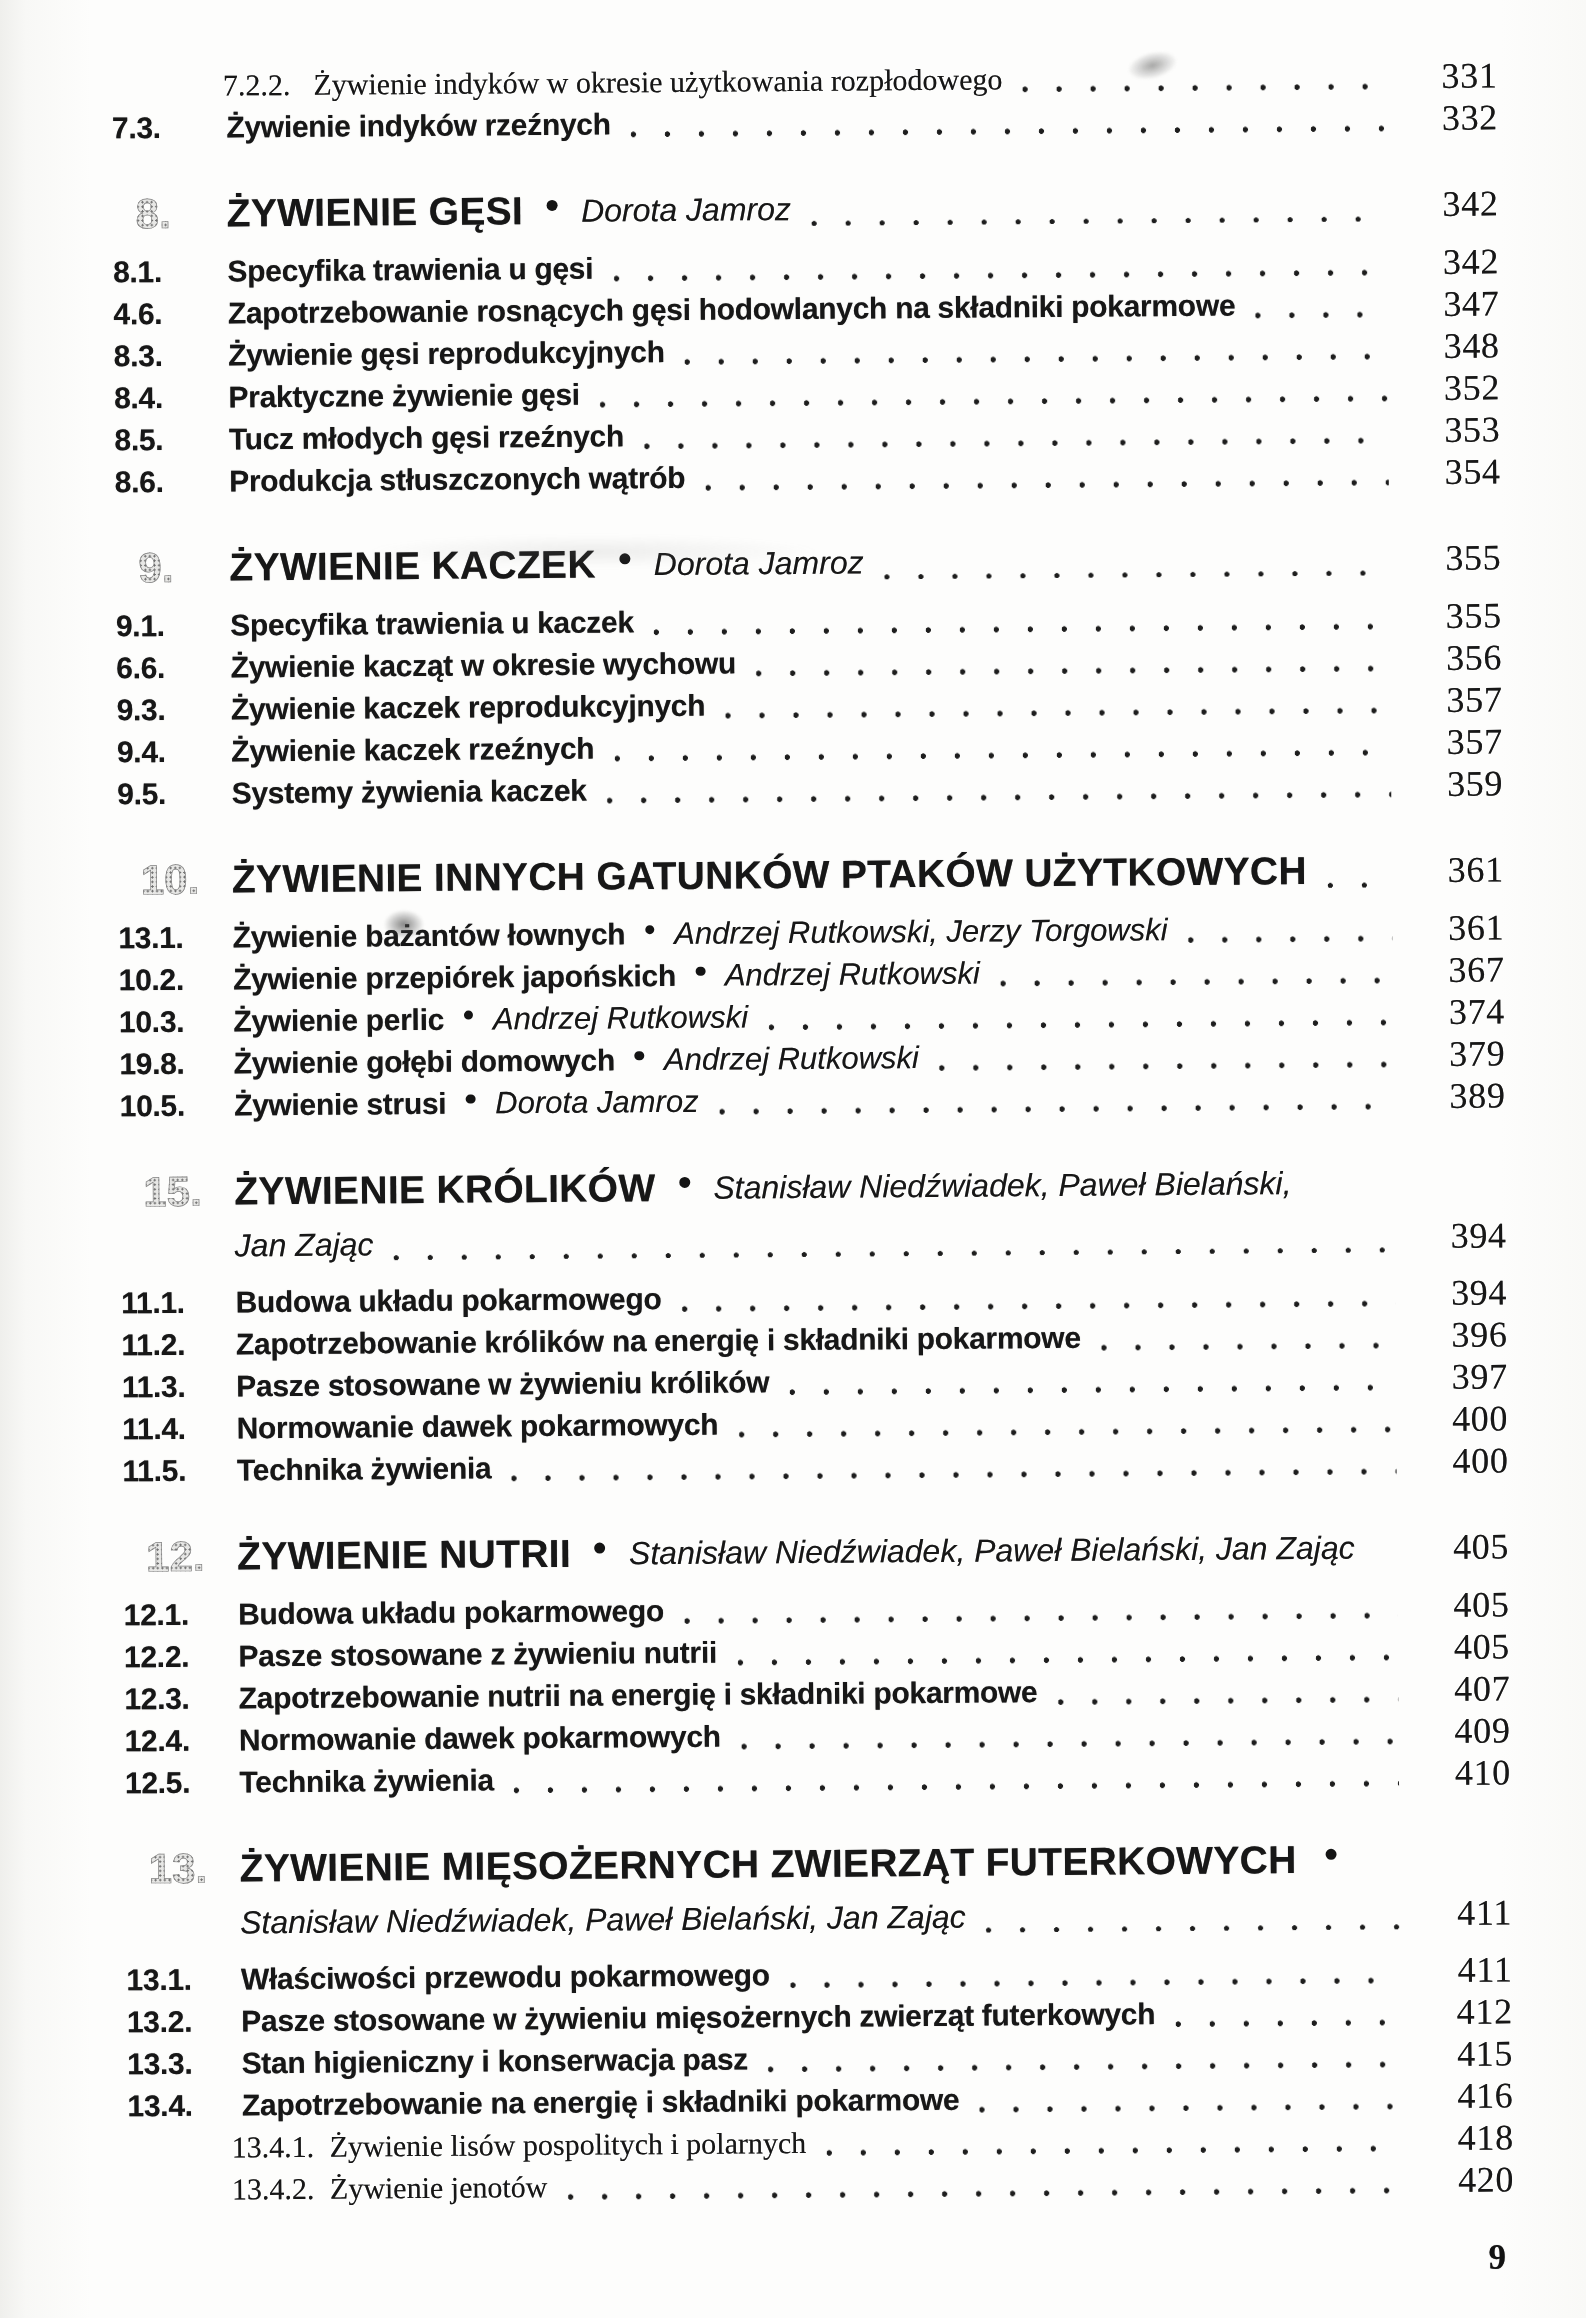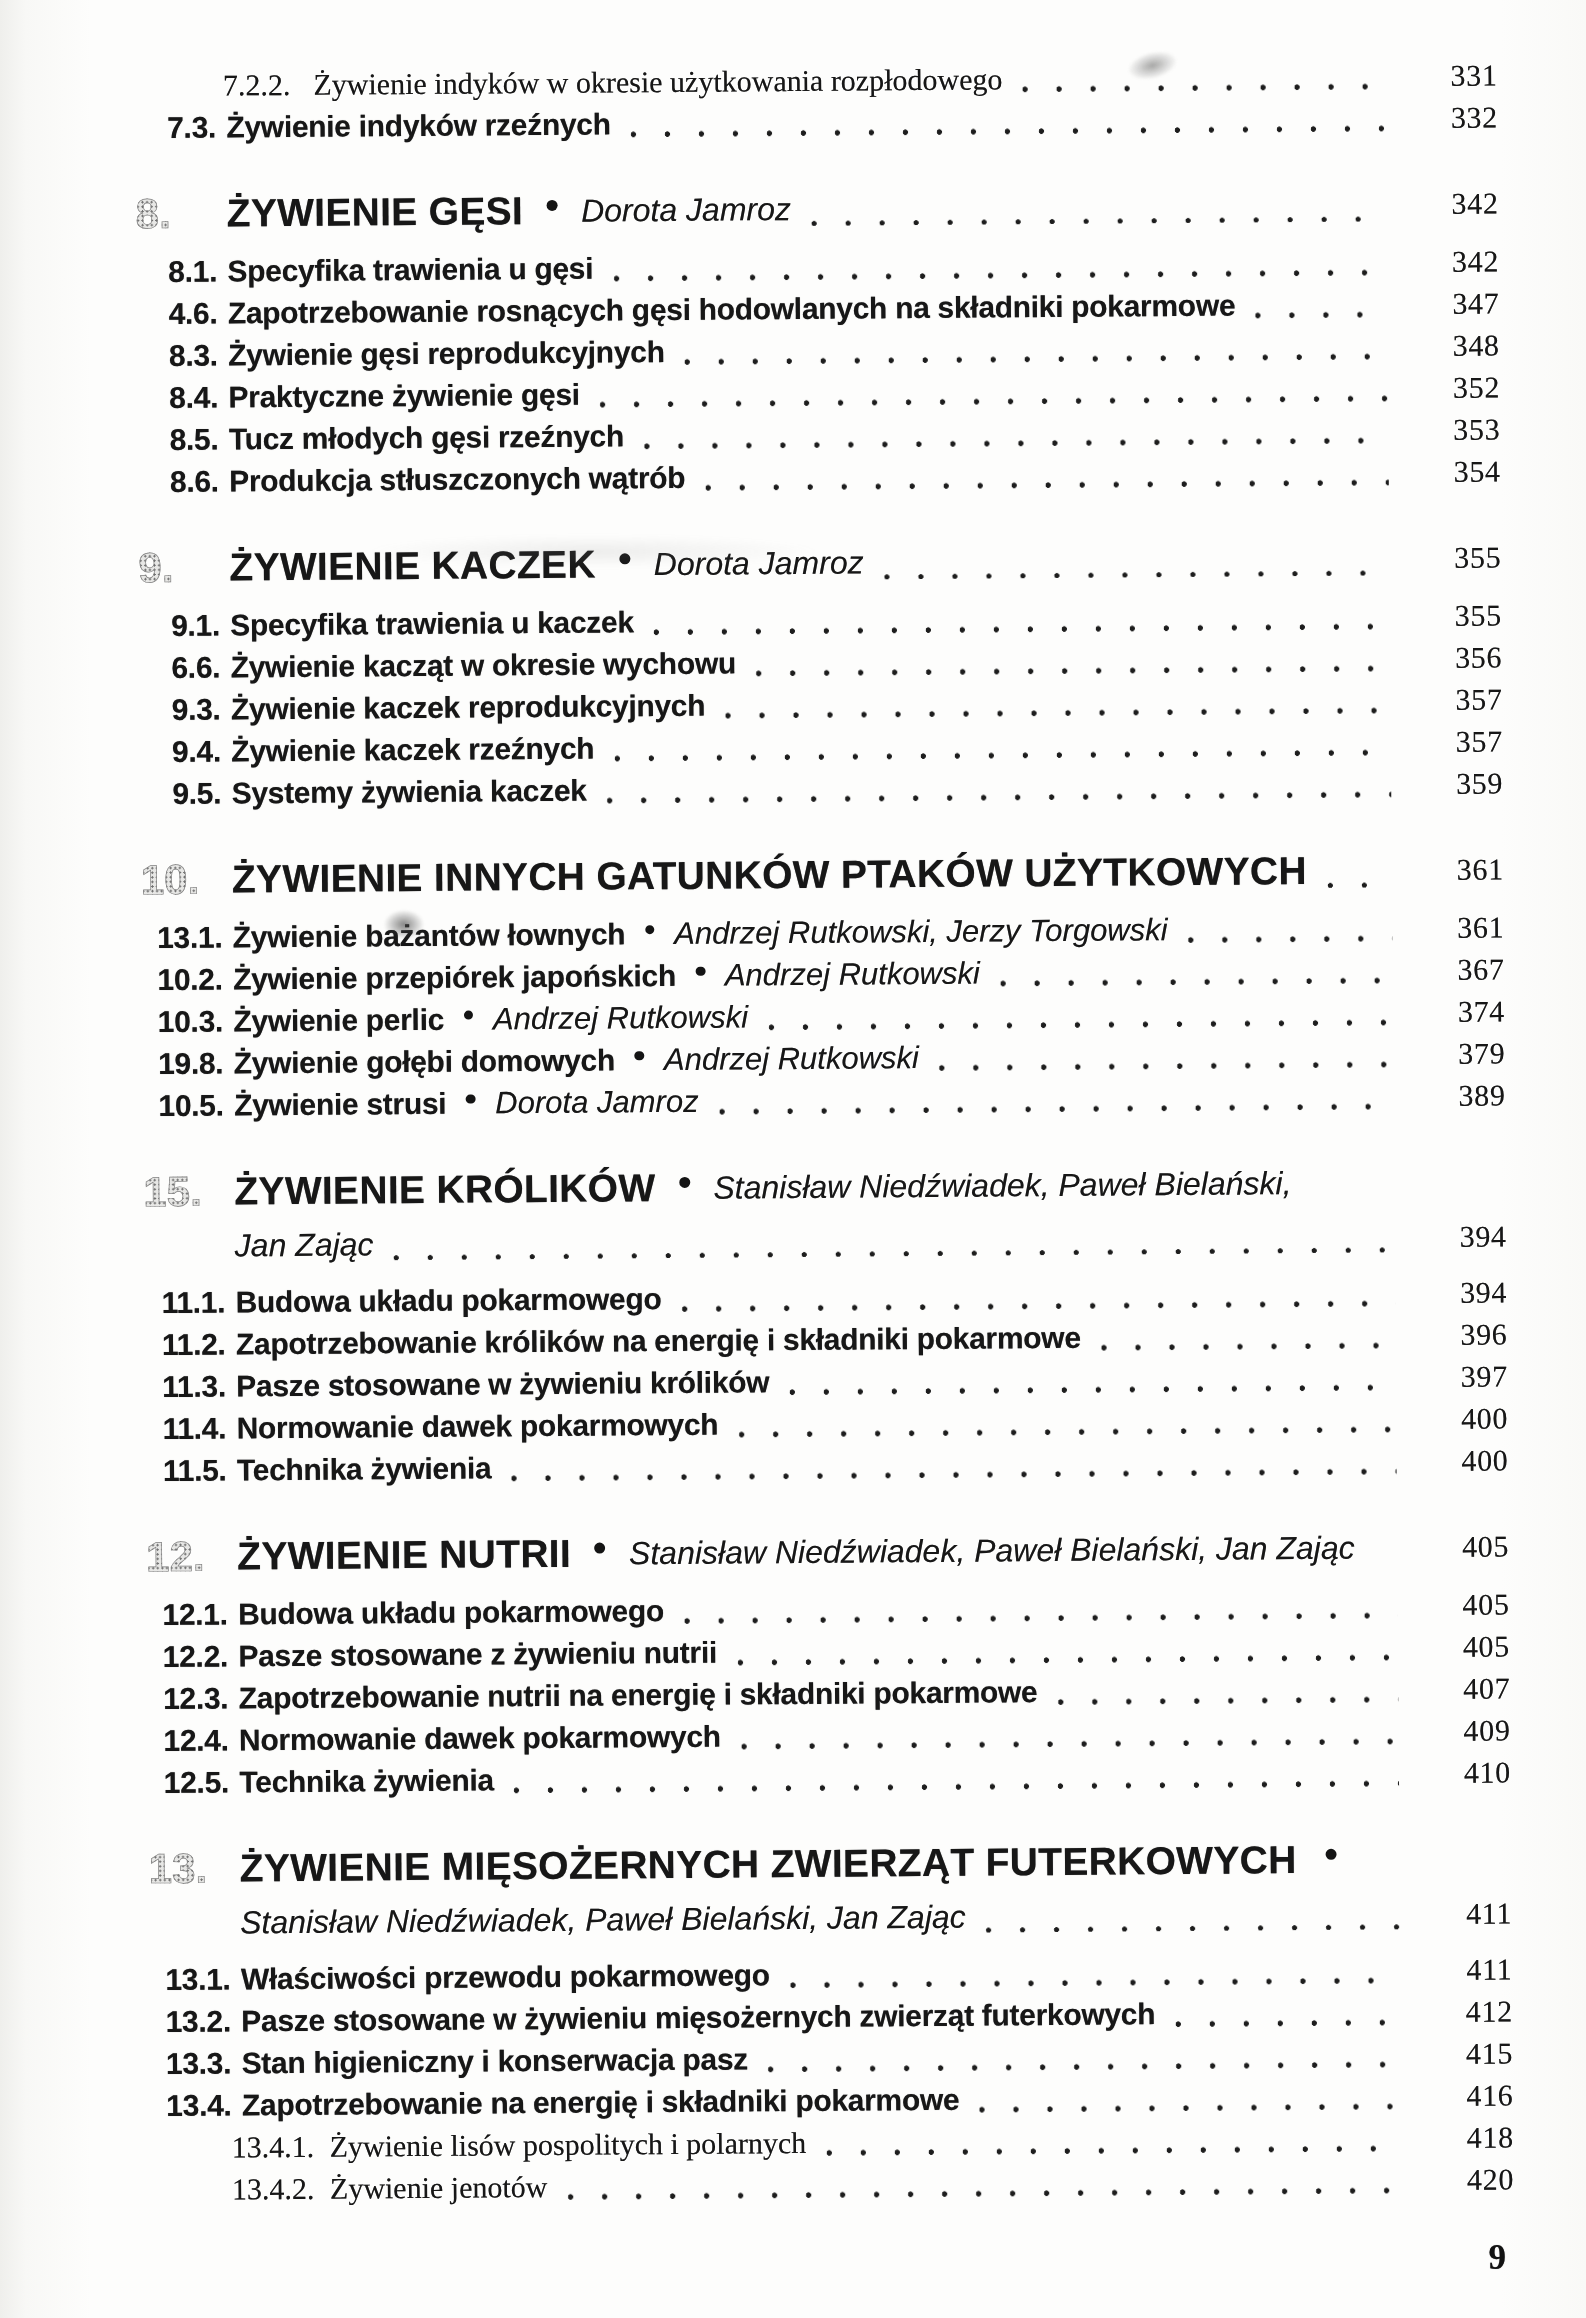--- a/index.html
+++ b/index.html
@@ -23,21 +23,21 @@
   }
   .row {
     display:flex; align-items:flex-end;
     padding-right:89px;
     white-space:nowrap;
     color:#171717;
   }
   
   .item { padding-left:111px; font-size:30px; line-height:42px; }
   .bold-item { font-weight:700; letter-spacing:-0.3px; text-shadow:0 0 0.7px rgba(25,25,25,.55); }
-  .item .item-num { flex:0 0 104px; text-align:right; margin-right:10.4px; }
+  .item .item-num { flex:0 0 104px; text-align:left; margin-right:10.4px; }
   .item-title { flex:0 0 auto; }
   
   .serif-item {
     font-family:"Liberation Serif", serif;
     font-weight:400; font-size:30px; letter-spacing:0;
     text-shadow:0 0 0.3px rgba(30,30,30,.6);
     padding-left:207px;
   }
   .serif-item .item-num { flex:0 0 98px; text-align:center; margin-right:7.8px; }
   
@@ -80,21 +80,21 @@
     align-self:flex-end;
     background-image:radial-gradient(circle at 3.3px 3.9px, #1d1d1d 2.3px, rgba(0,0,0,0) 2.9px);
     background-size:34px 8.5px;
     background-repeat:repeat-x;
   }
   .leader-lg { margin-bottom:9px; }
   .spacer { flex:1 1 auto; }
   .pagenum {
     flex:0 0 98px; text-align:right;
     font-family:"Liberation Serif", serif;
-    font-weight:400; font-size:30px; letter-spacing:0.7px;
+    font-weight:400; font-size:36px; letter-spacing:0.7px;
     text-shadow:0 0 0.3px rgba(25,25,25,.6);
   }
   
   .footer-num {
     position:absolute; right:80px; top:2238px;
     font-family:"Liberation Serif", serif;
     font-weight:700; font-size:35px; color:#121212;
     text-shadow:0 0 0.7px rgba(20,20,20,.6);
   }
   

